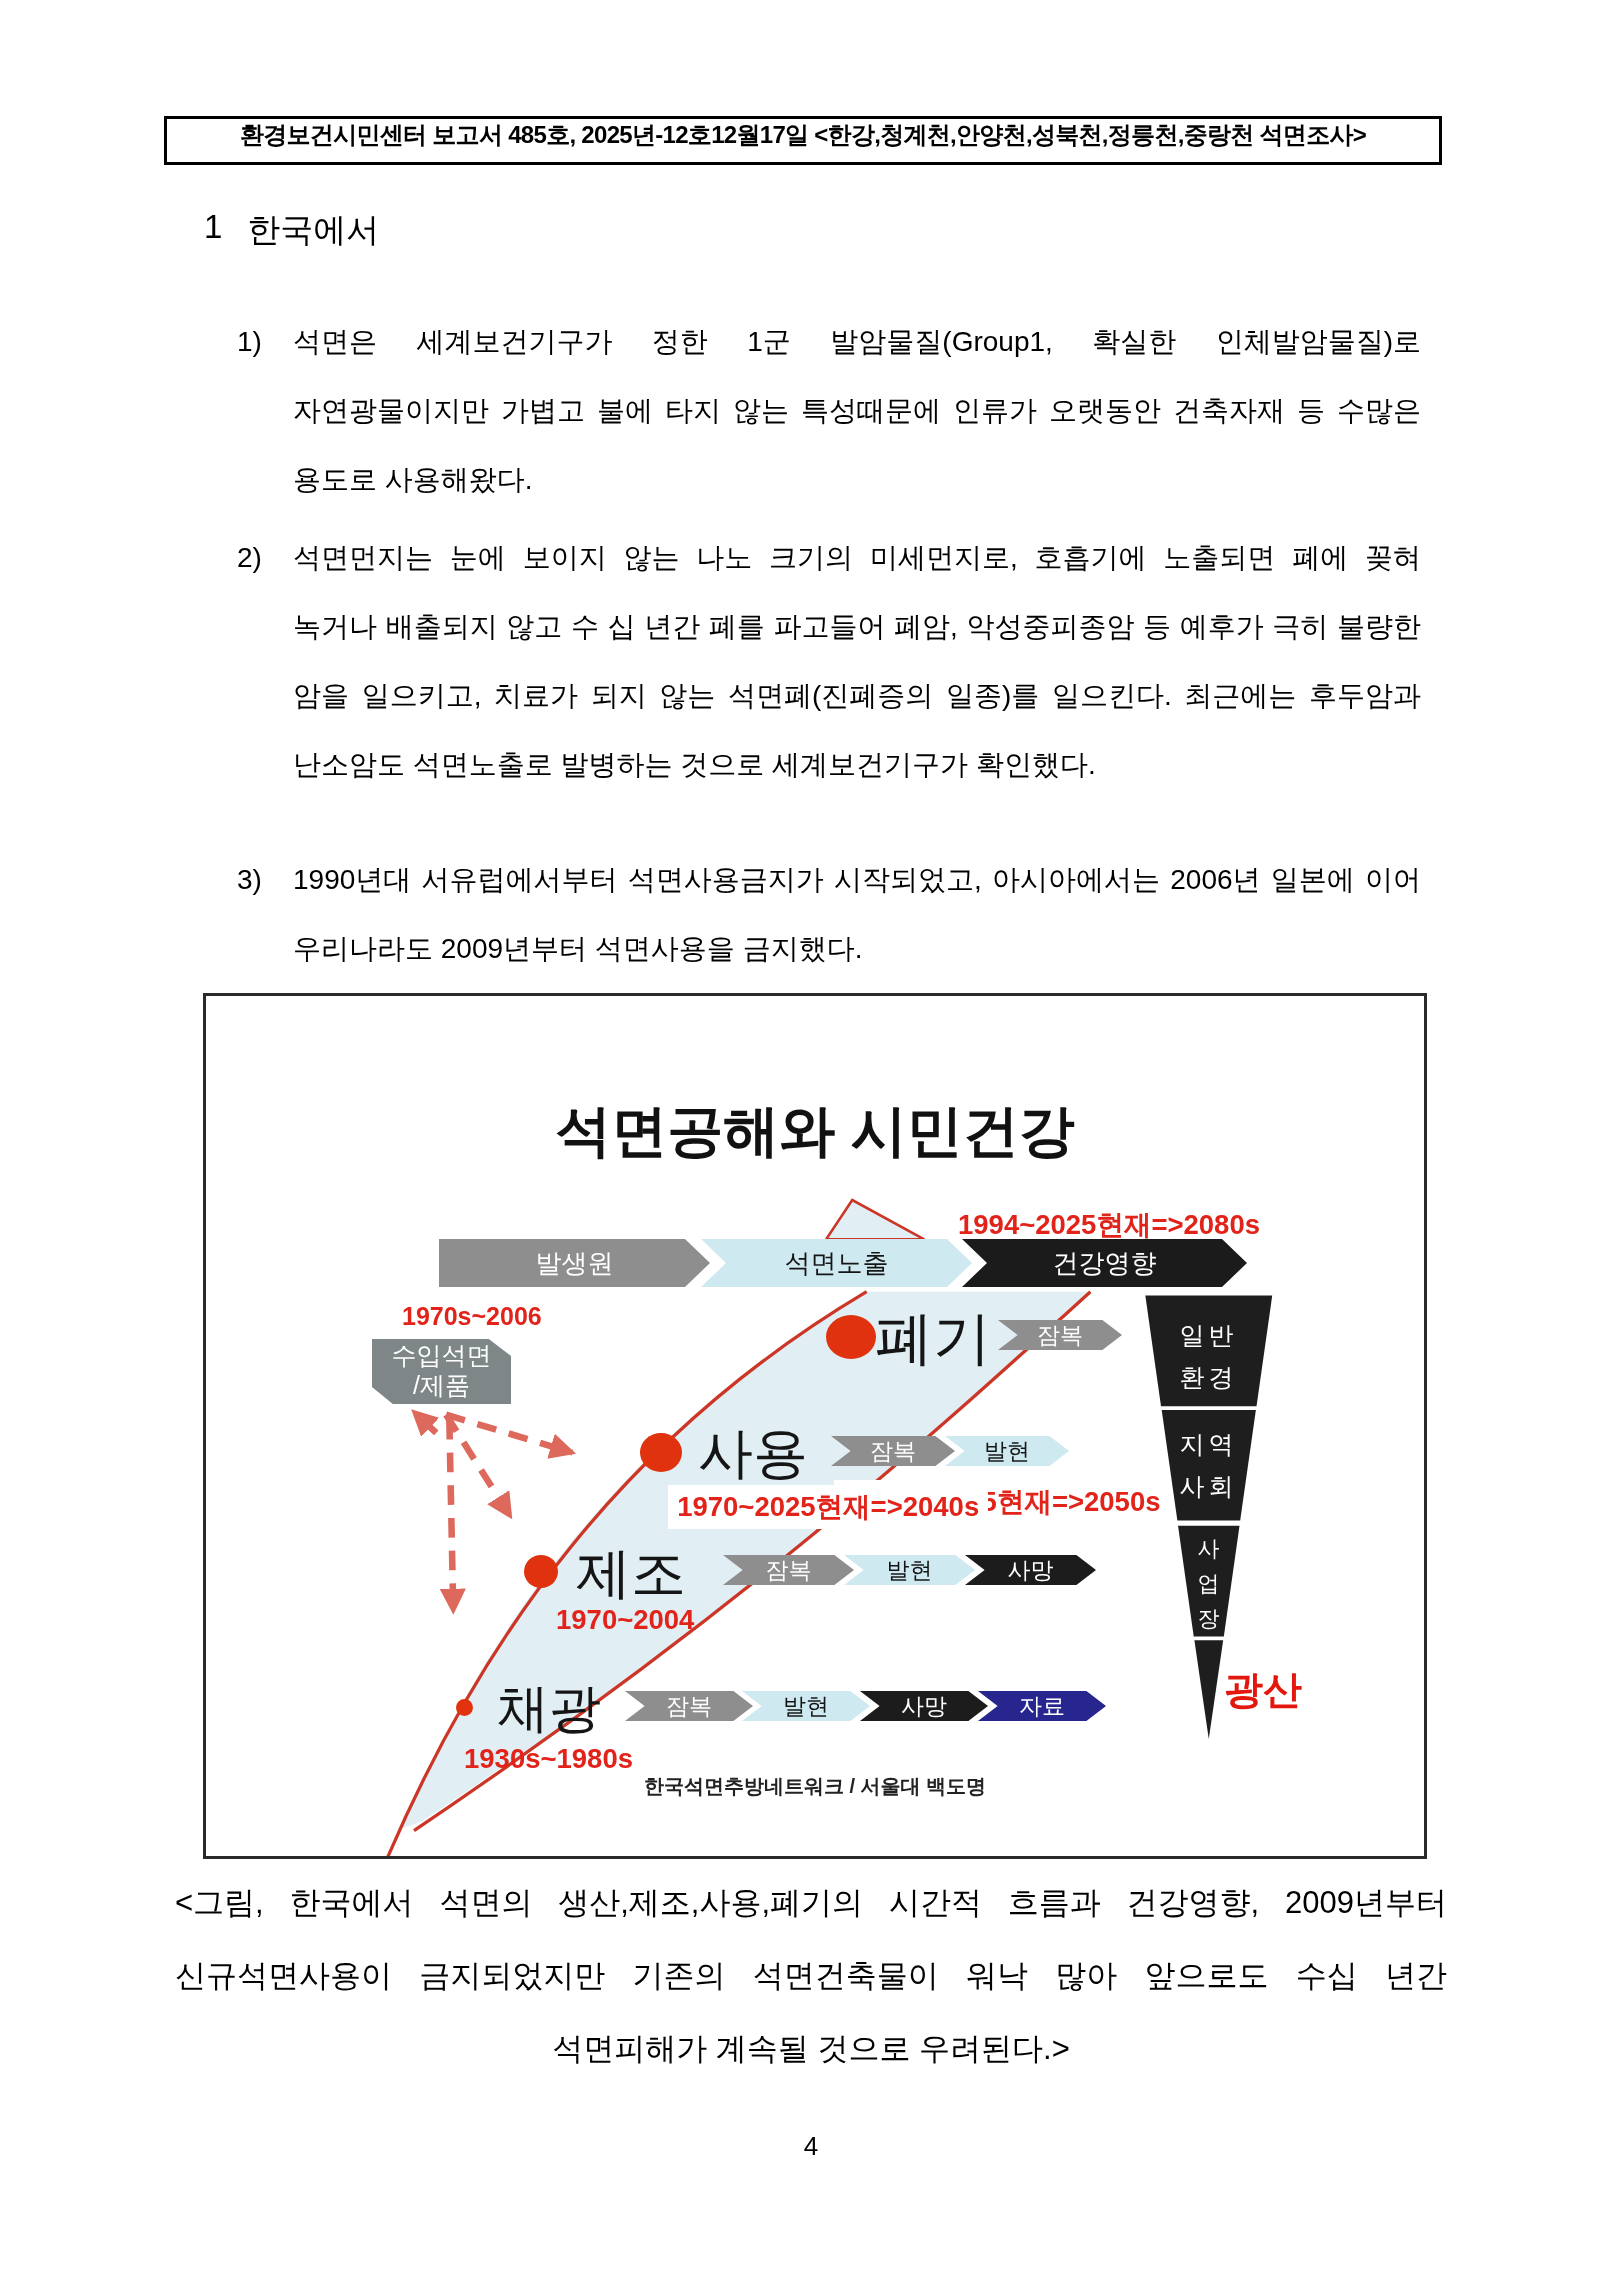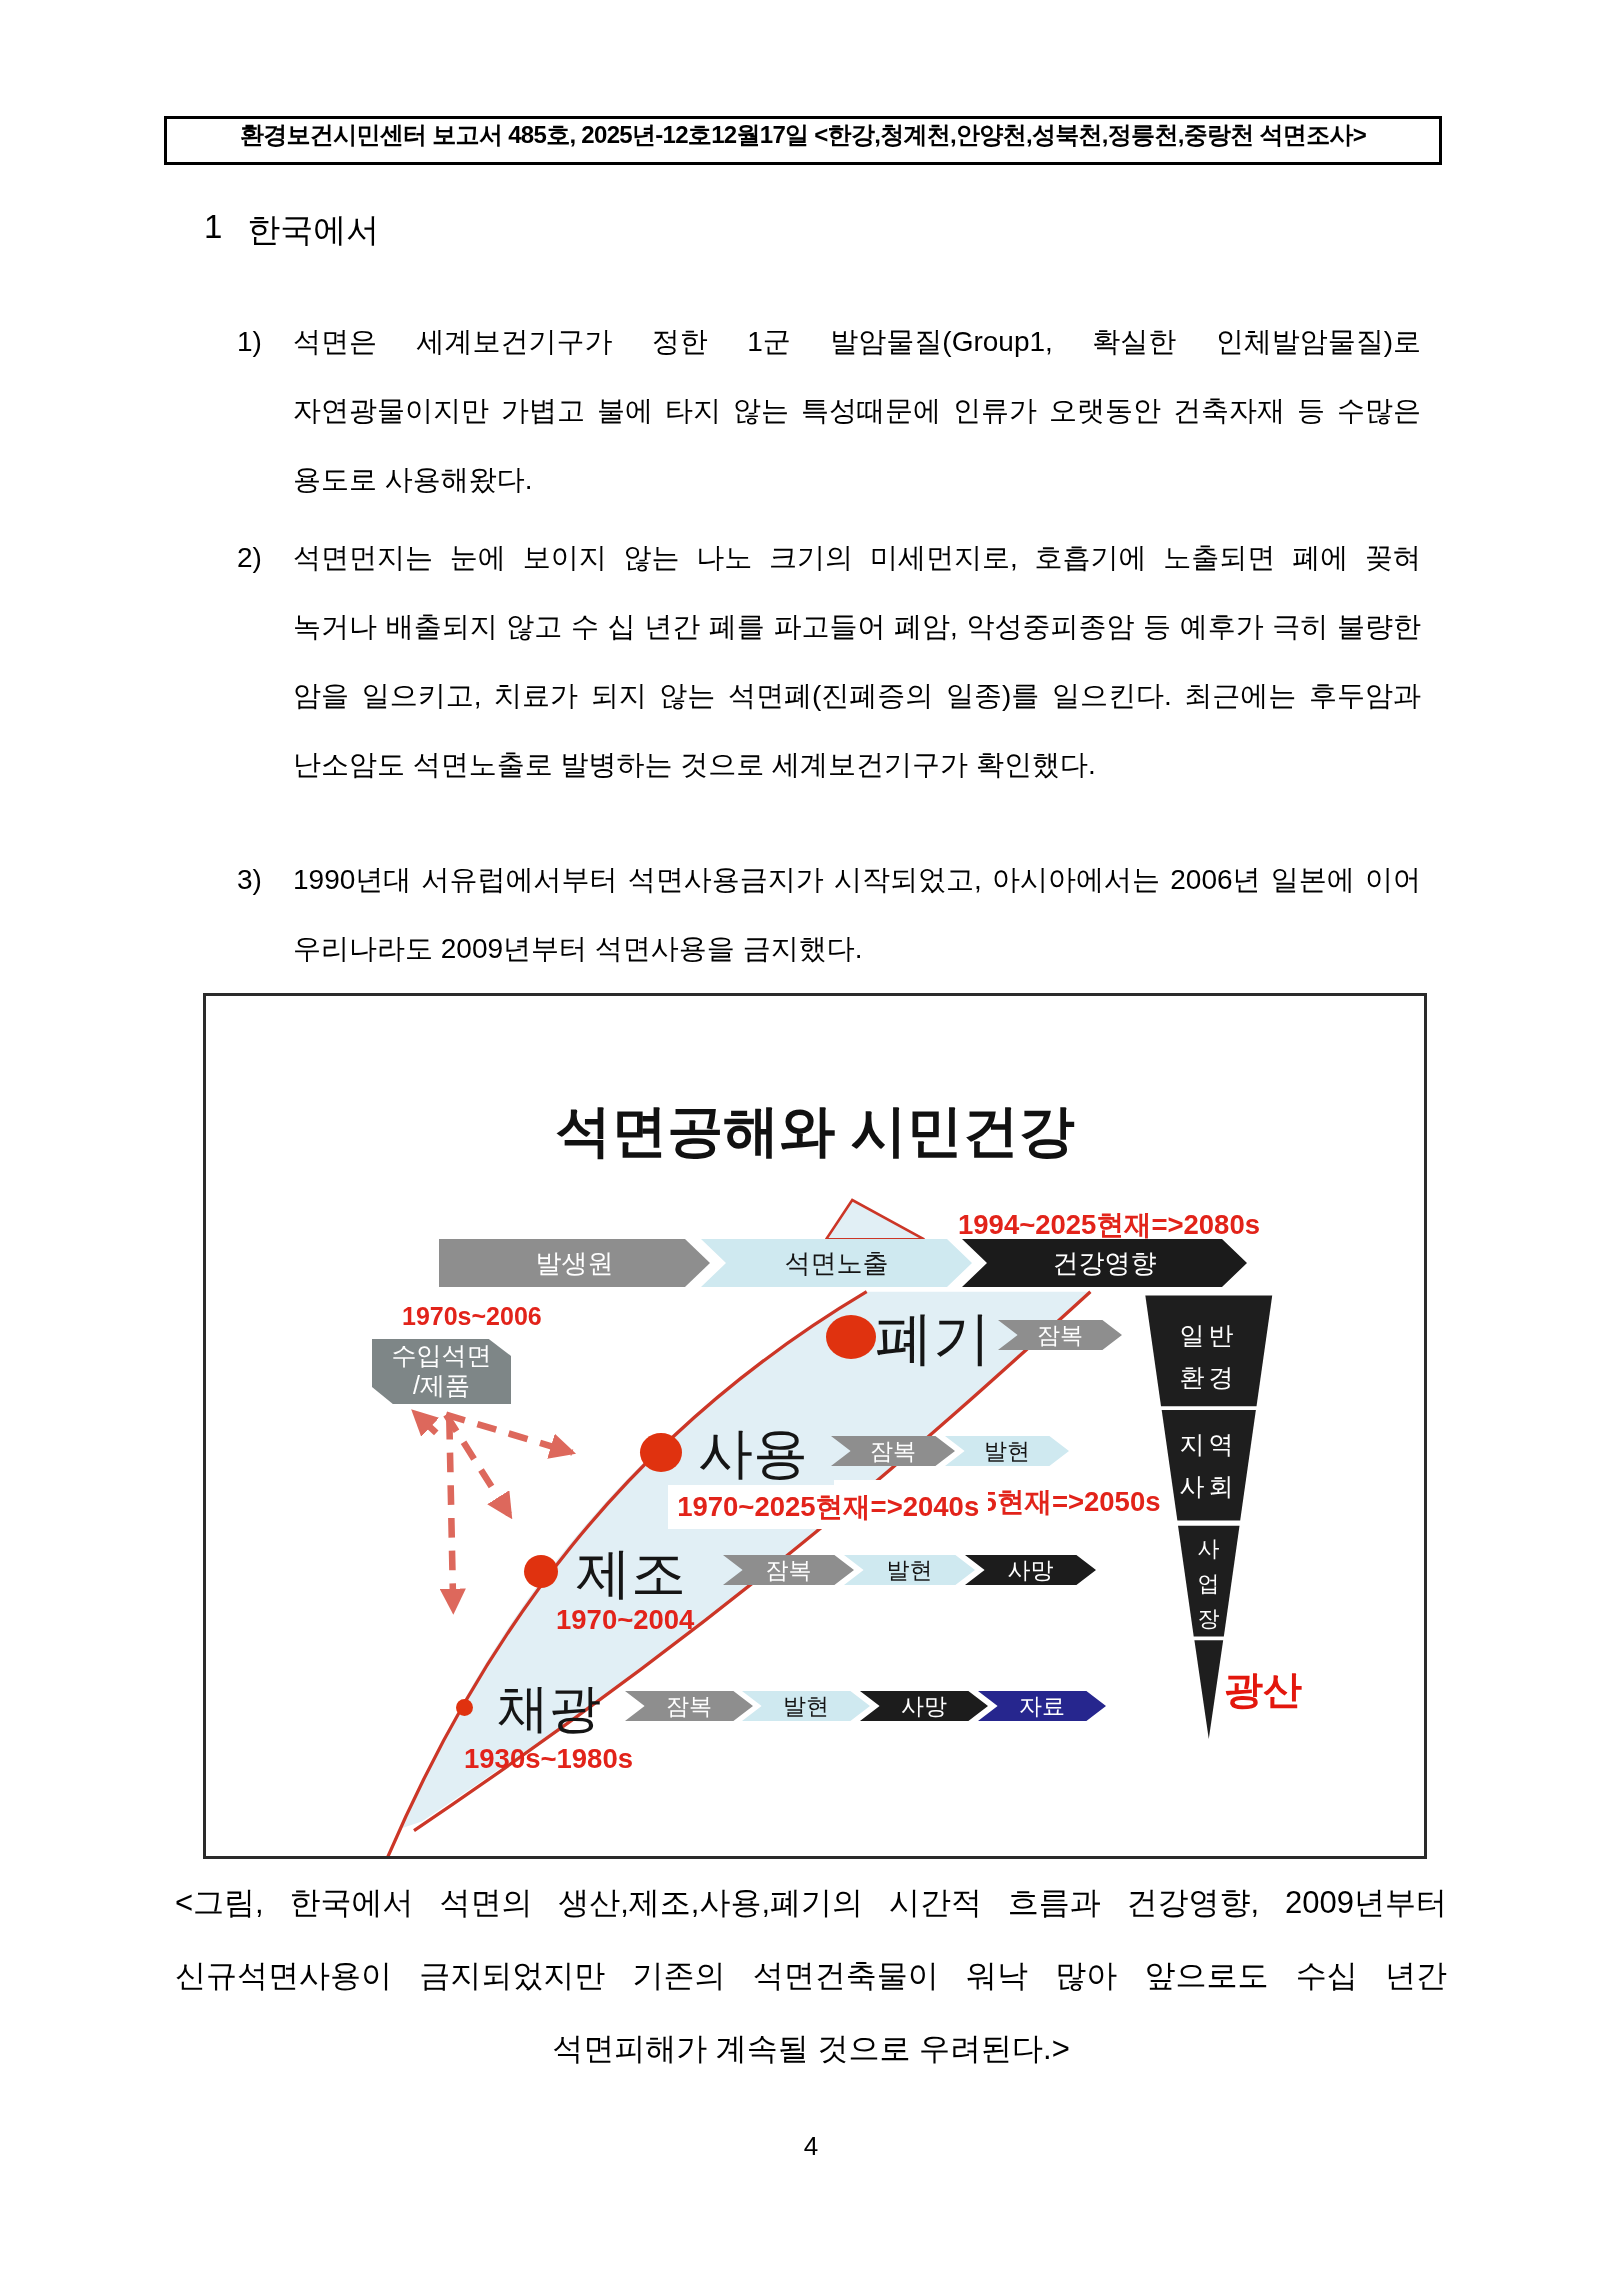--- a/index.html
+++ b/index.html
@@ -188,18 +188,19 @@
     <div>지역</div>
     <div>사회</div>
   </div>
   <div class="flabel" id="flabel-3">
     <div>사</div>
     <div>업</div>
     <div>장</div>
   </div>
   <div id="mine-label">광산</div>
 
+  <div class="fig-credit">한국석면추방네트워크 / 서울대 백도명</div>
 </div>
 
 <div class="caption">&lt;그림, 한국에서 석면의 생산,제조,사용,폐기의 시간적 흐름과 건강영향, 2009년부터 신규석면사용이 금지되었지만 기존의 석면건축물이 워낙 많아 앞으로도 수십 년간 석면피해가 계속될 것으로 우려된다.&gt;</div>
 
 <div class="page-number">4</div>
 
 
 </body></html>

